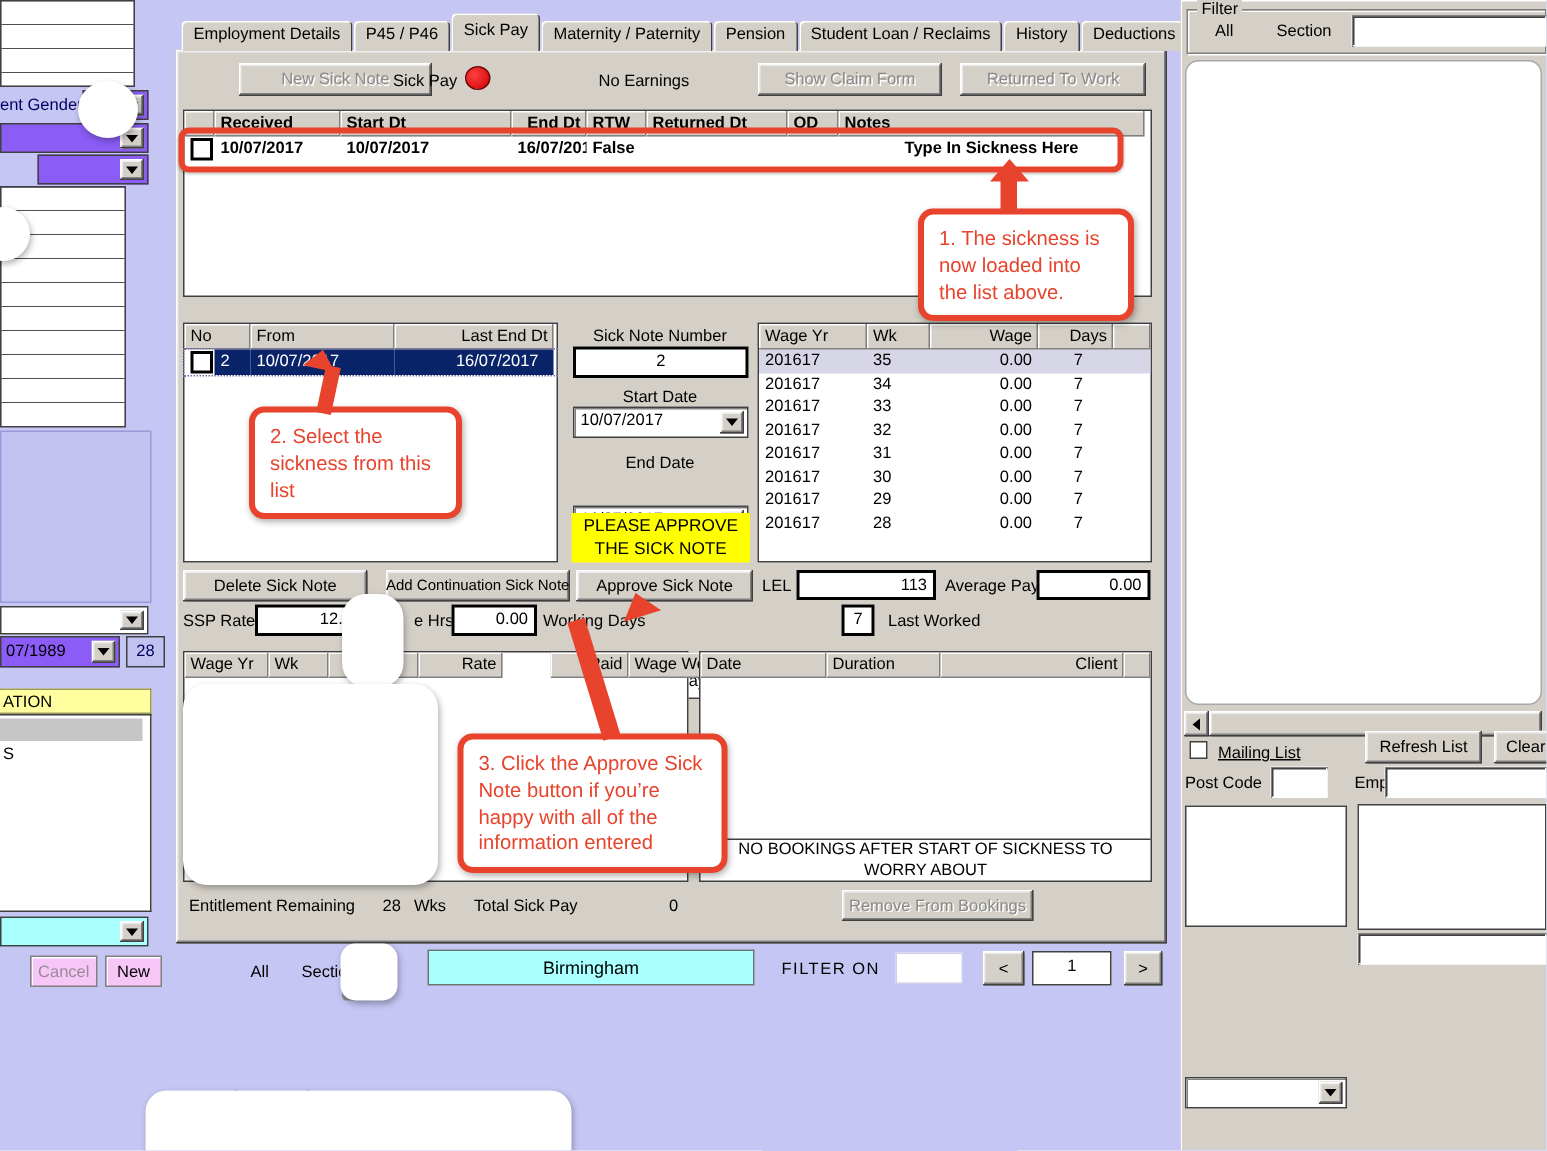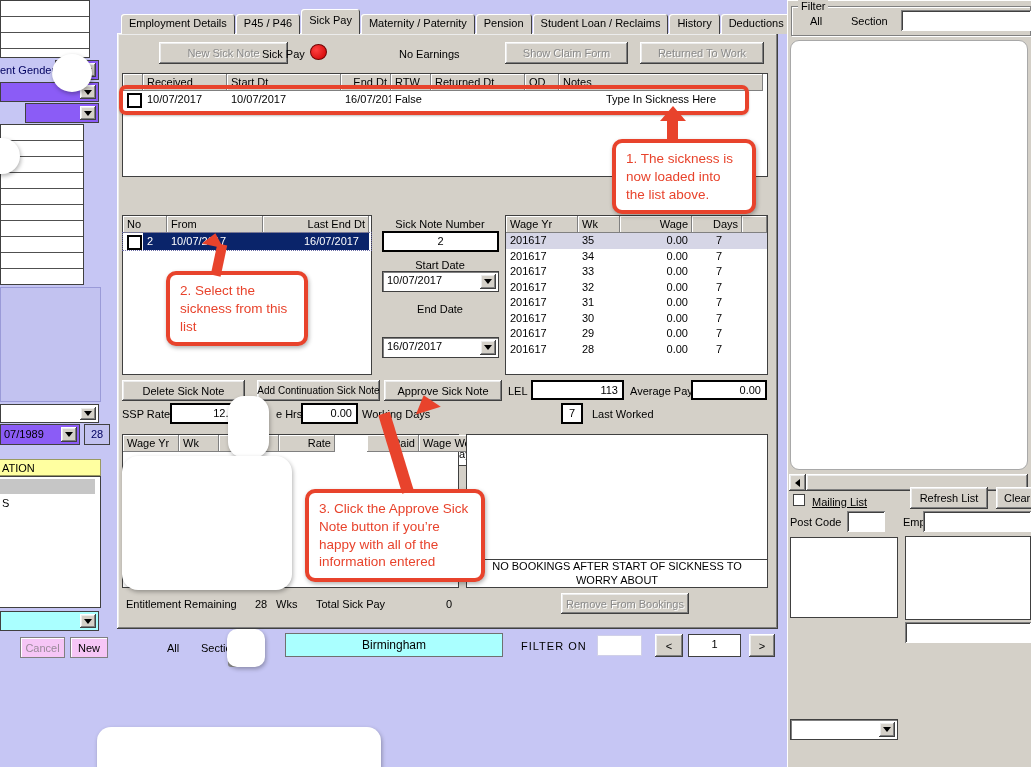--- a/index.html
+++ b/index.html
@@ -108,21 +108,21 @@
 
   
   <div class="abs btn raised disabled" style="left:127px;top:42px;width:129px;height:22px;margin-left:32px;">New Sick Note</div>
   <div class="abs lab" style="left:262px;top:48px;">Sick Pay</div>
   <div class="abs" style="left:310px;top:44px;width:17px;height:16px;border-radius:50%;background:radial-gradient(circle at 35% 35%,#ff4040,#cc0000);border:1px solid #700000;"></div>
   <div class="abs lab" style="left:399px;top:48px;">No Earnings</div>
   <div class="abs btn raised disabled" style="left:505px;top:42px;width:123px;height:22px;">Show Claim Form</div>
   <div class="abs btn raised disabled" style="left:640px;top:42px;width:124px;height:22px;">Returned To Work</div>
 
   
-  <div class="abs tbl" style="left:122px;top:73px;width:646px;height:104px;">
+  <div class="abs tbl" style="left:122px;top:73px;width:646px;height:125px;font-weight:bold;">
     <div class="thead" id="sickHead">
         <div class="hcell" style="width: 20px;"></div>
         <div class="hcell" style="width: 84px;">Received</div>
         <div class="hcell" style="width: 114px;">Start Dt</div>
         <div class="hcell r" style="width: 50px;">End Dt</div>
         <div class="hcell" style="width: 40px;">RTW</div>
         <div class="hcell" style="width: 94px;">Returned Dt</div>
         <div class="hcell" style="width: 34px;">QD</div>
         <div class="hcell" style="width: 204px;">Notes</div>
       </div>
@@ -178,20 +178,21 @@
         <span class="tri"></span>
       </span>
   </div>
   <div class="abs ctr lab" style="left:378px;top:303px;width:124px;">End Date</div>
   <div class="abs combo" style="left:382px;top:316px;width:117px;height:21px;">
     <span>16/07/2017</span>
     <span class="dbtn raised">
         <span class="tri"></span>
       </span>
   </div>
+  <div class="abs ctr" style="left:381px;top:342px;width:119px;height:33px;background:#ffff00;display:flex;align-items:center;justify-content:center;font-size:11.5px;line-height:1.3;">PLEASE APPROVE THE SICK NOTE</div>
 
   
   <div class="abs tbl" style="left:505px;top:215px;width:263px;height:160px;">
     <div class="thead" id="wageHead">
         <div class="hcell" style="width: 72px;">Wage Yr</div>
         <div class="hcell" style="width: 42px;">Wk</div>
         <div class="hcell r" style="width: 72px;">Wage</div>
         <div class="hcell r" style="width: 50px;">Days</div>
         <div class="hcell" style="width: 25px;"></div>
       </div>
@@ -284,20 +285,26 @@
         <div class="hcell" style="width: 56px;">Wage Yr</div>
         <div class="hcell" style="width: 40px;">Wk</div>
         <div class="hcell" style="width: 60px;"></div>
         <div class="hcell r" style="width: 56px;">Rate</div>
         <div class="hcell r" style="width: 52px; margin-left: 32px;">Paid</div>
         <div class="hcell r" style="width: 62px;">Wage Week</div>
         <div class="hcell" style="width: 9px;"></div>
       </div>
   </div>
   <div class="abs tbl" style="left:466px;top:434px;width:302px;height:154px;">
+    <div class="thead" id="bookHead">
+        <div class="hcell" style="width: 84px;">Date</div>
+        <div class="hcell" style="width: 76px;">Duration</div>
+        <div class="hcell r" style="width: 122px;">Client</div>
+        <div class="hcell" style="width: 18px;"></div>
+      </div>
     <div class="ctr" style="position:absolute;left:0;right:0;bottom:0;height:27px;border-top:1px solid #404040;display:flex;align-items:center;justify-content:center;line-height:1.2;padding:0 8px;">NO BOOKINGS AFTER START OF SICKNESS TO WORRY ABOUT</div>
   </div>
 
   
   <div class="abs blob" style="left:228px;top:396px;width:41px;height:62px;"></div>
   <div class="abs blob" style="left:122px;top:456px;width:170px;height:134px;"></div>
 
   
   <div class="abs arrowshaft" style="left:402px;top:410px;width:12px;height:82px;transform:rotate(-17deg);transform-origin:50% 100%;"></div>
   <div class="abs arrowhead" style="left:413px;top:395px;transform:rotate(-17deg);border-bottom-width:16px;"></div>

